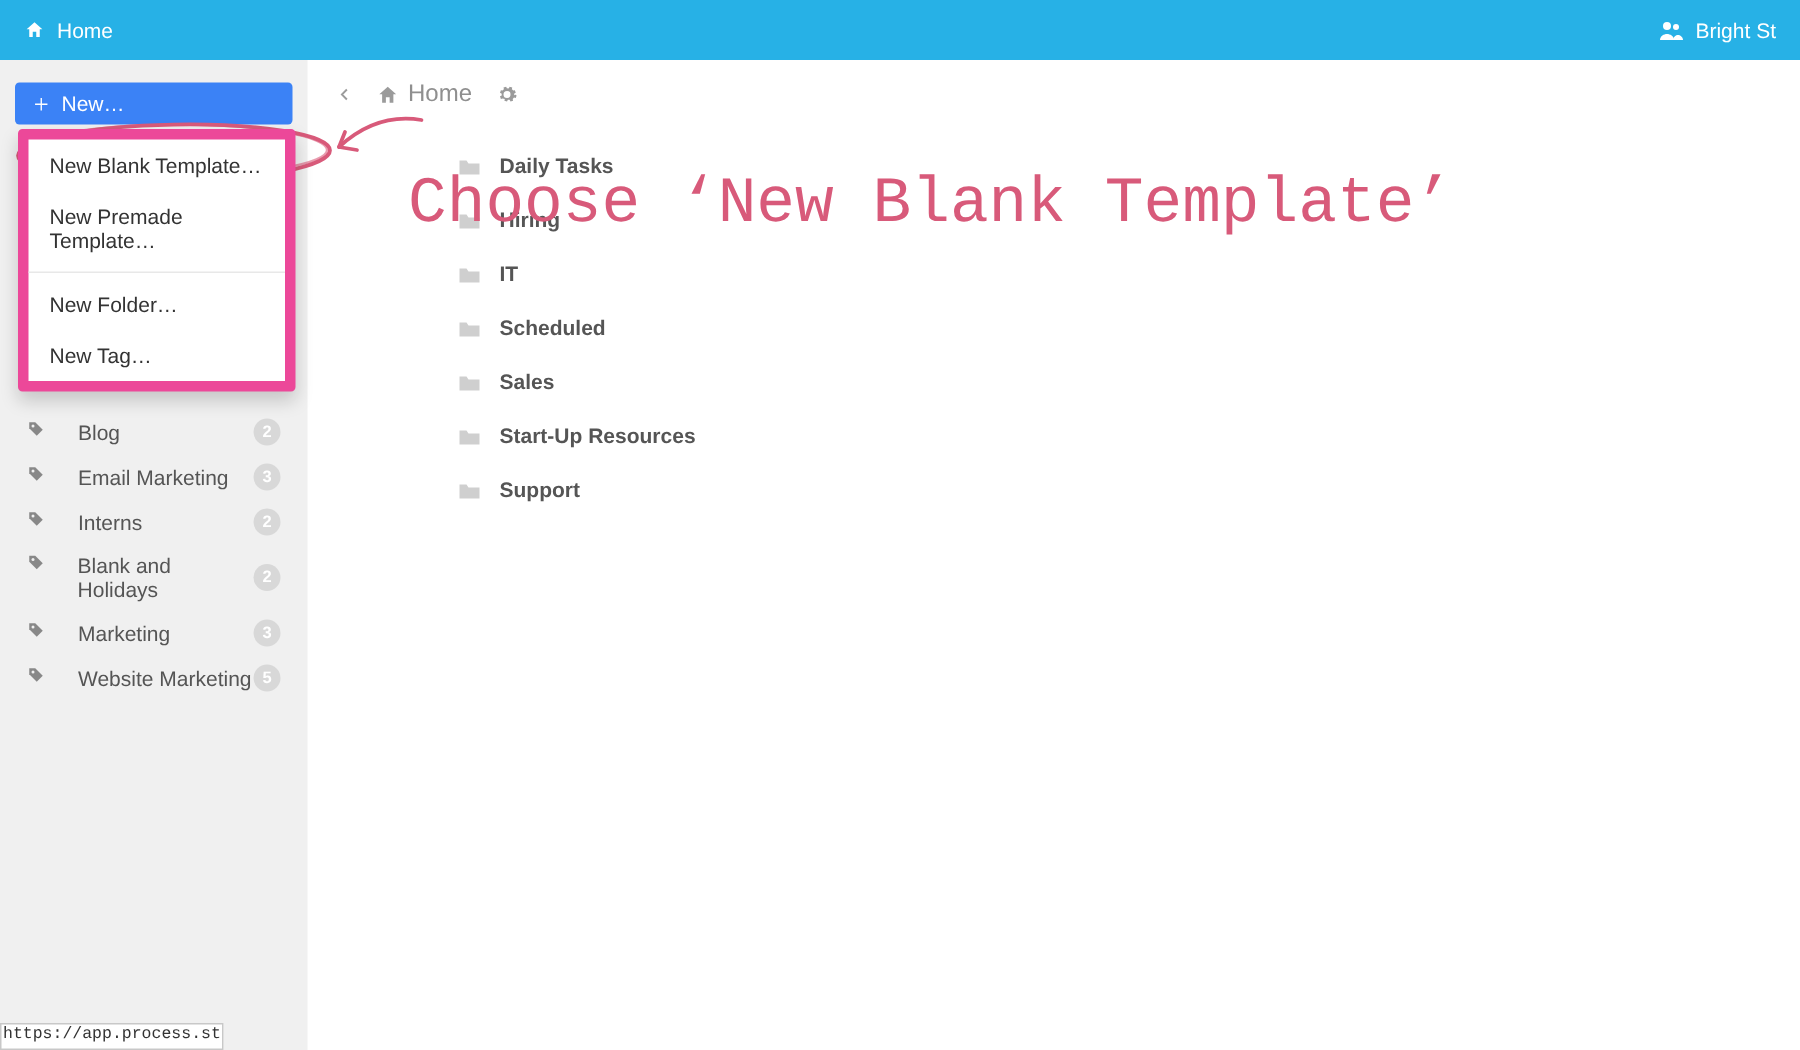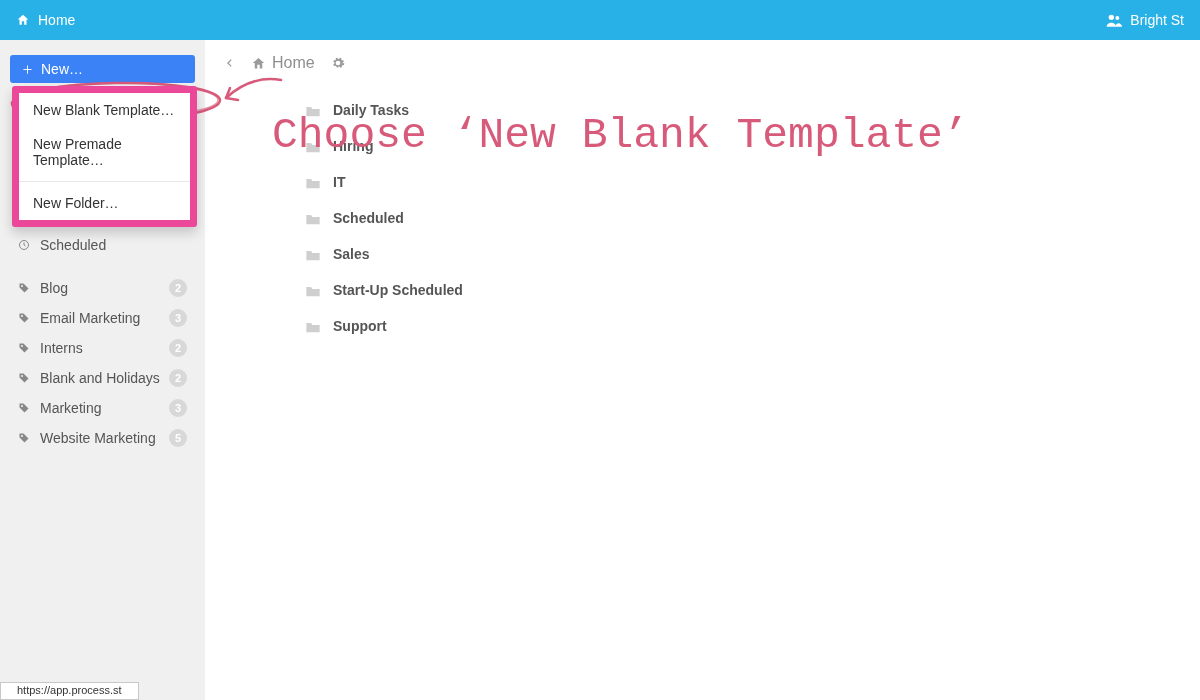--- a/index.html
+++ b/index.html
@@ -80,22 +80,22 @@
     display: flex;
     align-items: center;
     justify-content: space-between;
     padding: 6px 8px;
     color: #555;
     font-size: 14px;
     cursor: pointer;
   }
   .side-item .left {
     display: flex;
-    align-items: center;
-    gap: 8px;
+    align-items: flex-start;
+    gap: 20px;
   }
   .side-item .ic {
     color: #888;
     font-size: 12px;
     width: 14px;
     text-align: center;
   }
   .tag-list {
     margin-top: 14px;
   }
@@ -182,22 +182,22 @@
   }
   .statusbar {
     position: absolute;
     left: 0;
     bottom: 0;
     height: 18px;
     background: #fff;
     border: 1px solid #c8c8c8;
     font-size: 11px;
     color: #333;
-    padding: 1px 16px;
-    font-family: Liberation Sans, sans-serif;
+    padding: 1px 1px;
+    font-family: Liberation Mono, monospace;
   }
   svg { display: block; }
 </style>
 </head>
 <body>
 
 <div class="topbar">
   <div class="topbar-left">
     <span>
       <svg width="14" height="14" viewBox="0 0 24 24" fill="#fff">
@@ -230,20 +230,21 @@
           </svg>
       </span>
       <span>New…</span>
     </div>
 
     <div class="dropdown">
       <div class="dropdown-item">New Blank Template…</div>
       <div class="dropdown-item">New Premade Template…</div>
       <div class="dropdown-sep"></div>
       <div class="dropdown-item">New Folder…</div>
+      <div class="dropdown-item">New Tag…</div>
     </div>
 
     <div class="side-nav">
       <div class="side-item">
         <div class="left">
           <span class="ic">
             <svg width="12" height="12" viewBox="0 0 24 24" fill="#888">
                 <path d="M12 3l9 8h-3v9h-4v-6H10v6H6v-9H3z"></path>
               </svg>
           </span>
@@ -401,21 +402,21 @@
             </svg>
           </span>
         <span class="folder-label">Sales</span>
       </div>
       <div class="folder-item">
         <span class="folder-ic">
             <svg width="16" height="14" viewBox="0 0 24 20" fill="#cfcfcf">
               <path d="M2 4h7l2 3h11v11H2z"></path>
             </svg>
           </span>
-        <span class="folder-label">Start-Up Scheduled</span>
+        <span class="folder-label">Start-Up Resources</span>
       </div>
       <div class="folder-item">
         <span class="folder-ic">
             <svg width="16" height="14" viewBox="0 0 24 20" fill="#cfcfcf">
               <path d="M2 4h7l2 3h11v11H2z"></path>
             </svg>
           </span>
         <span class="folder-label">Support</span>
       </div>
     </div>

